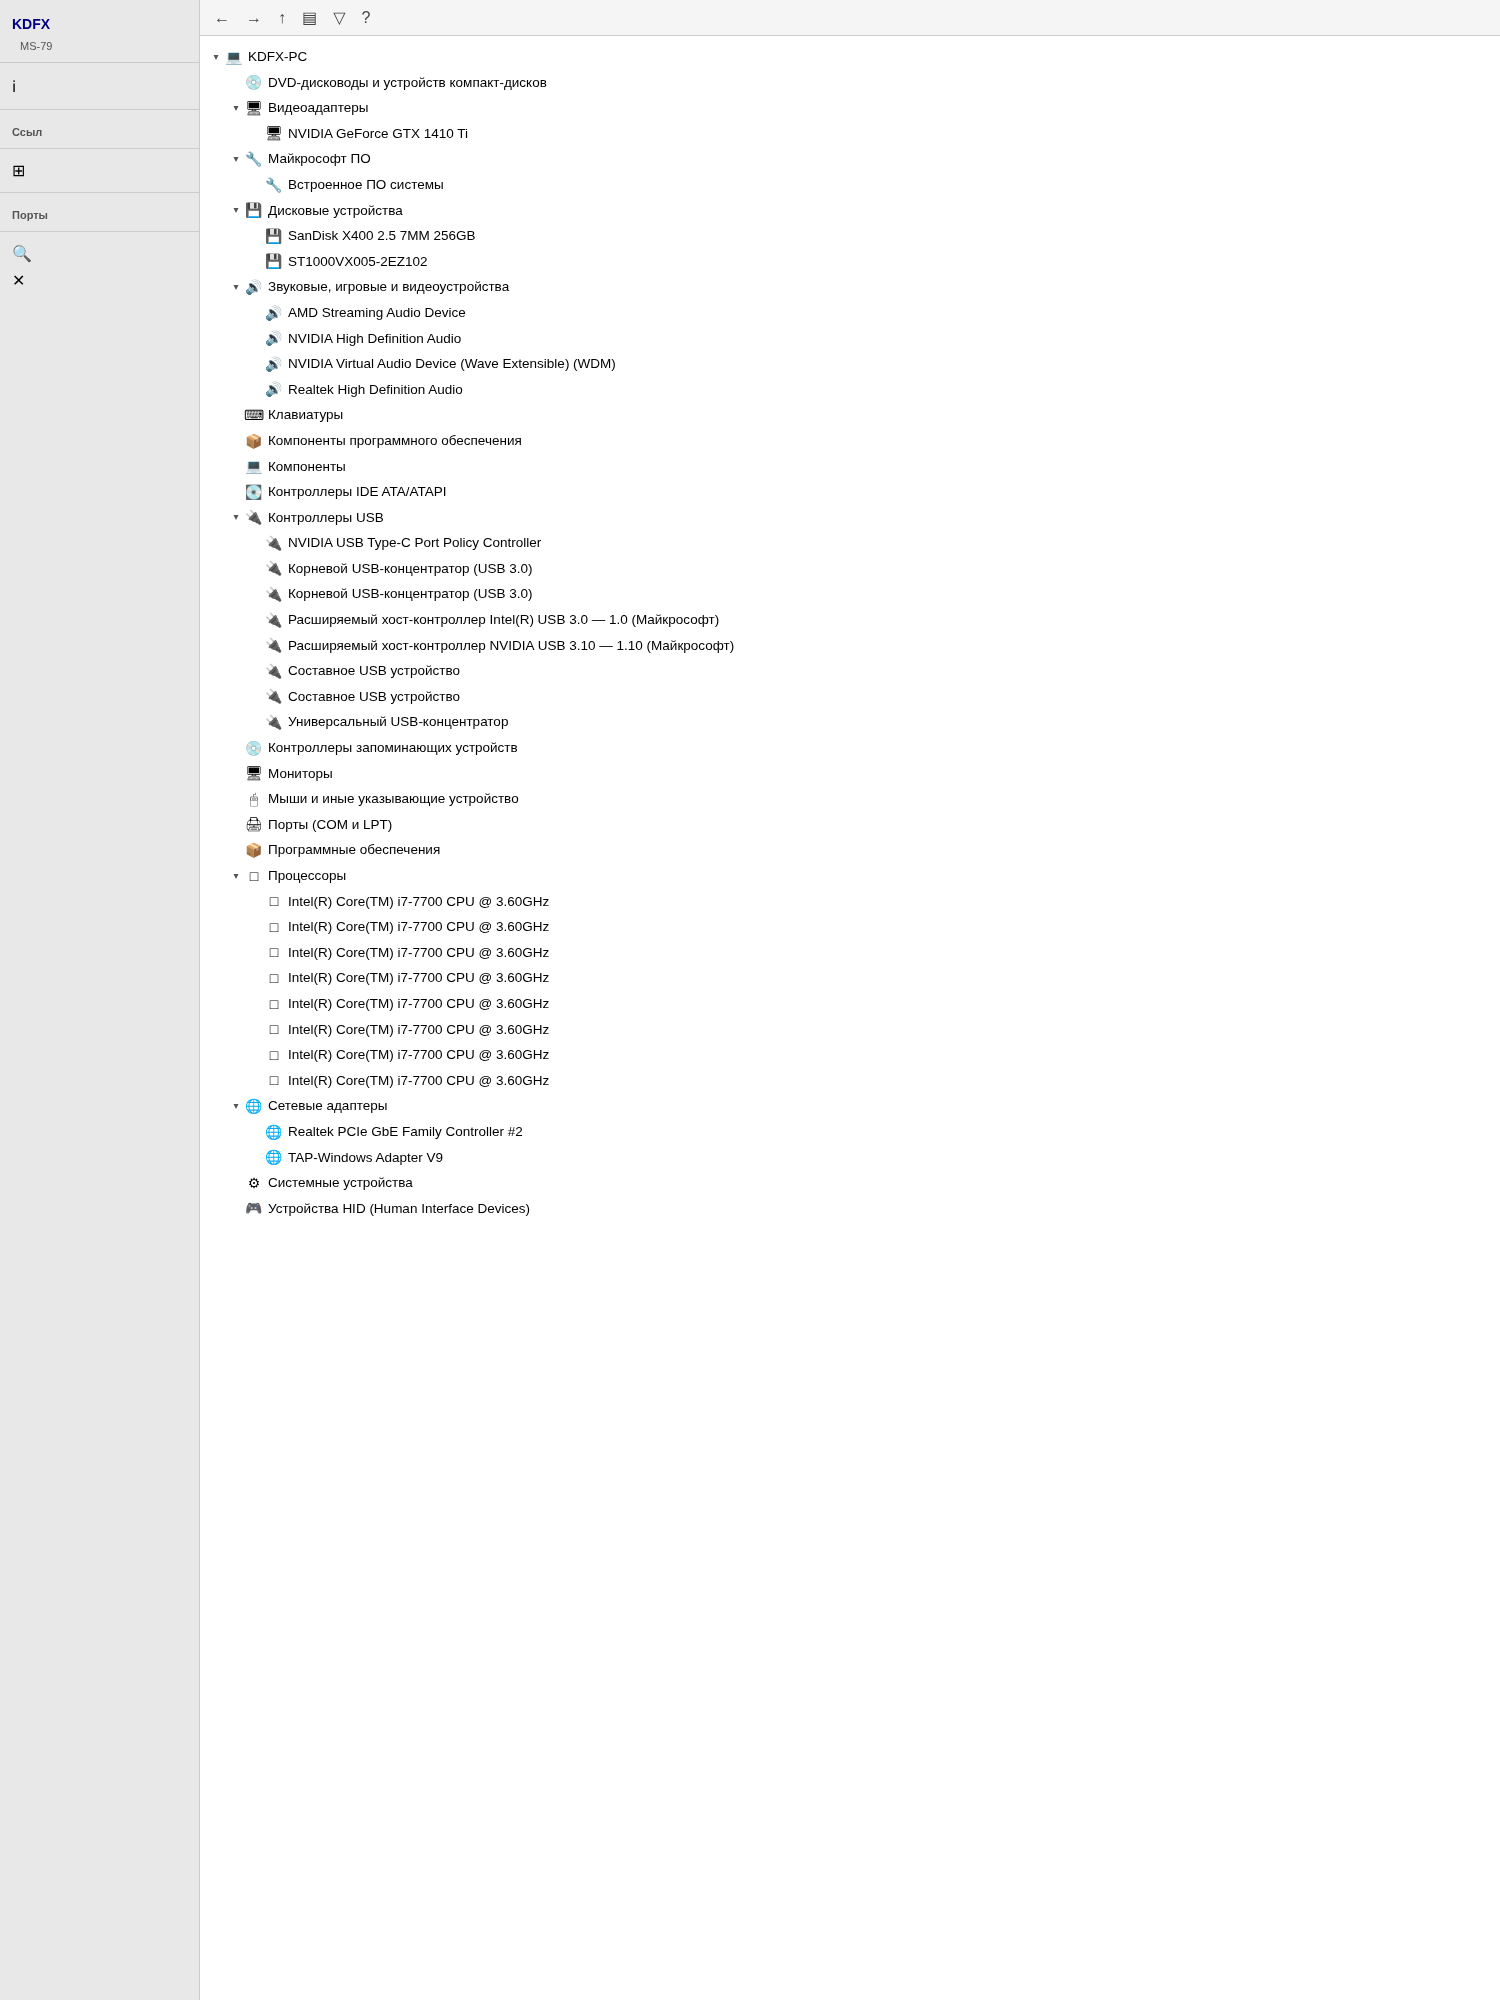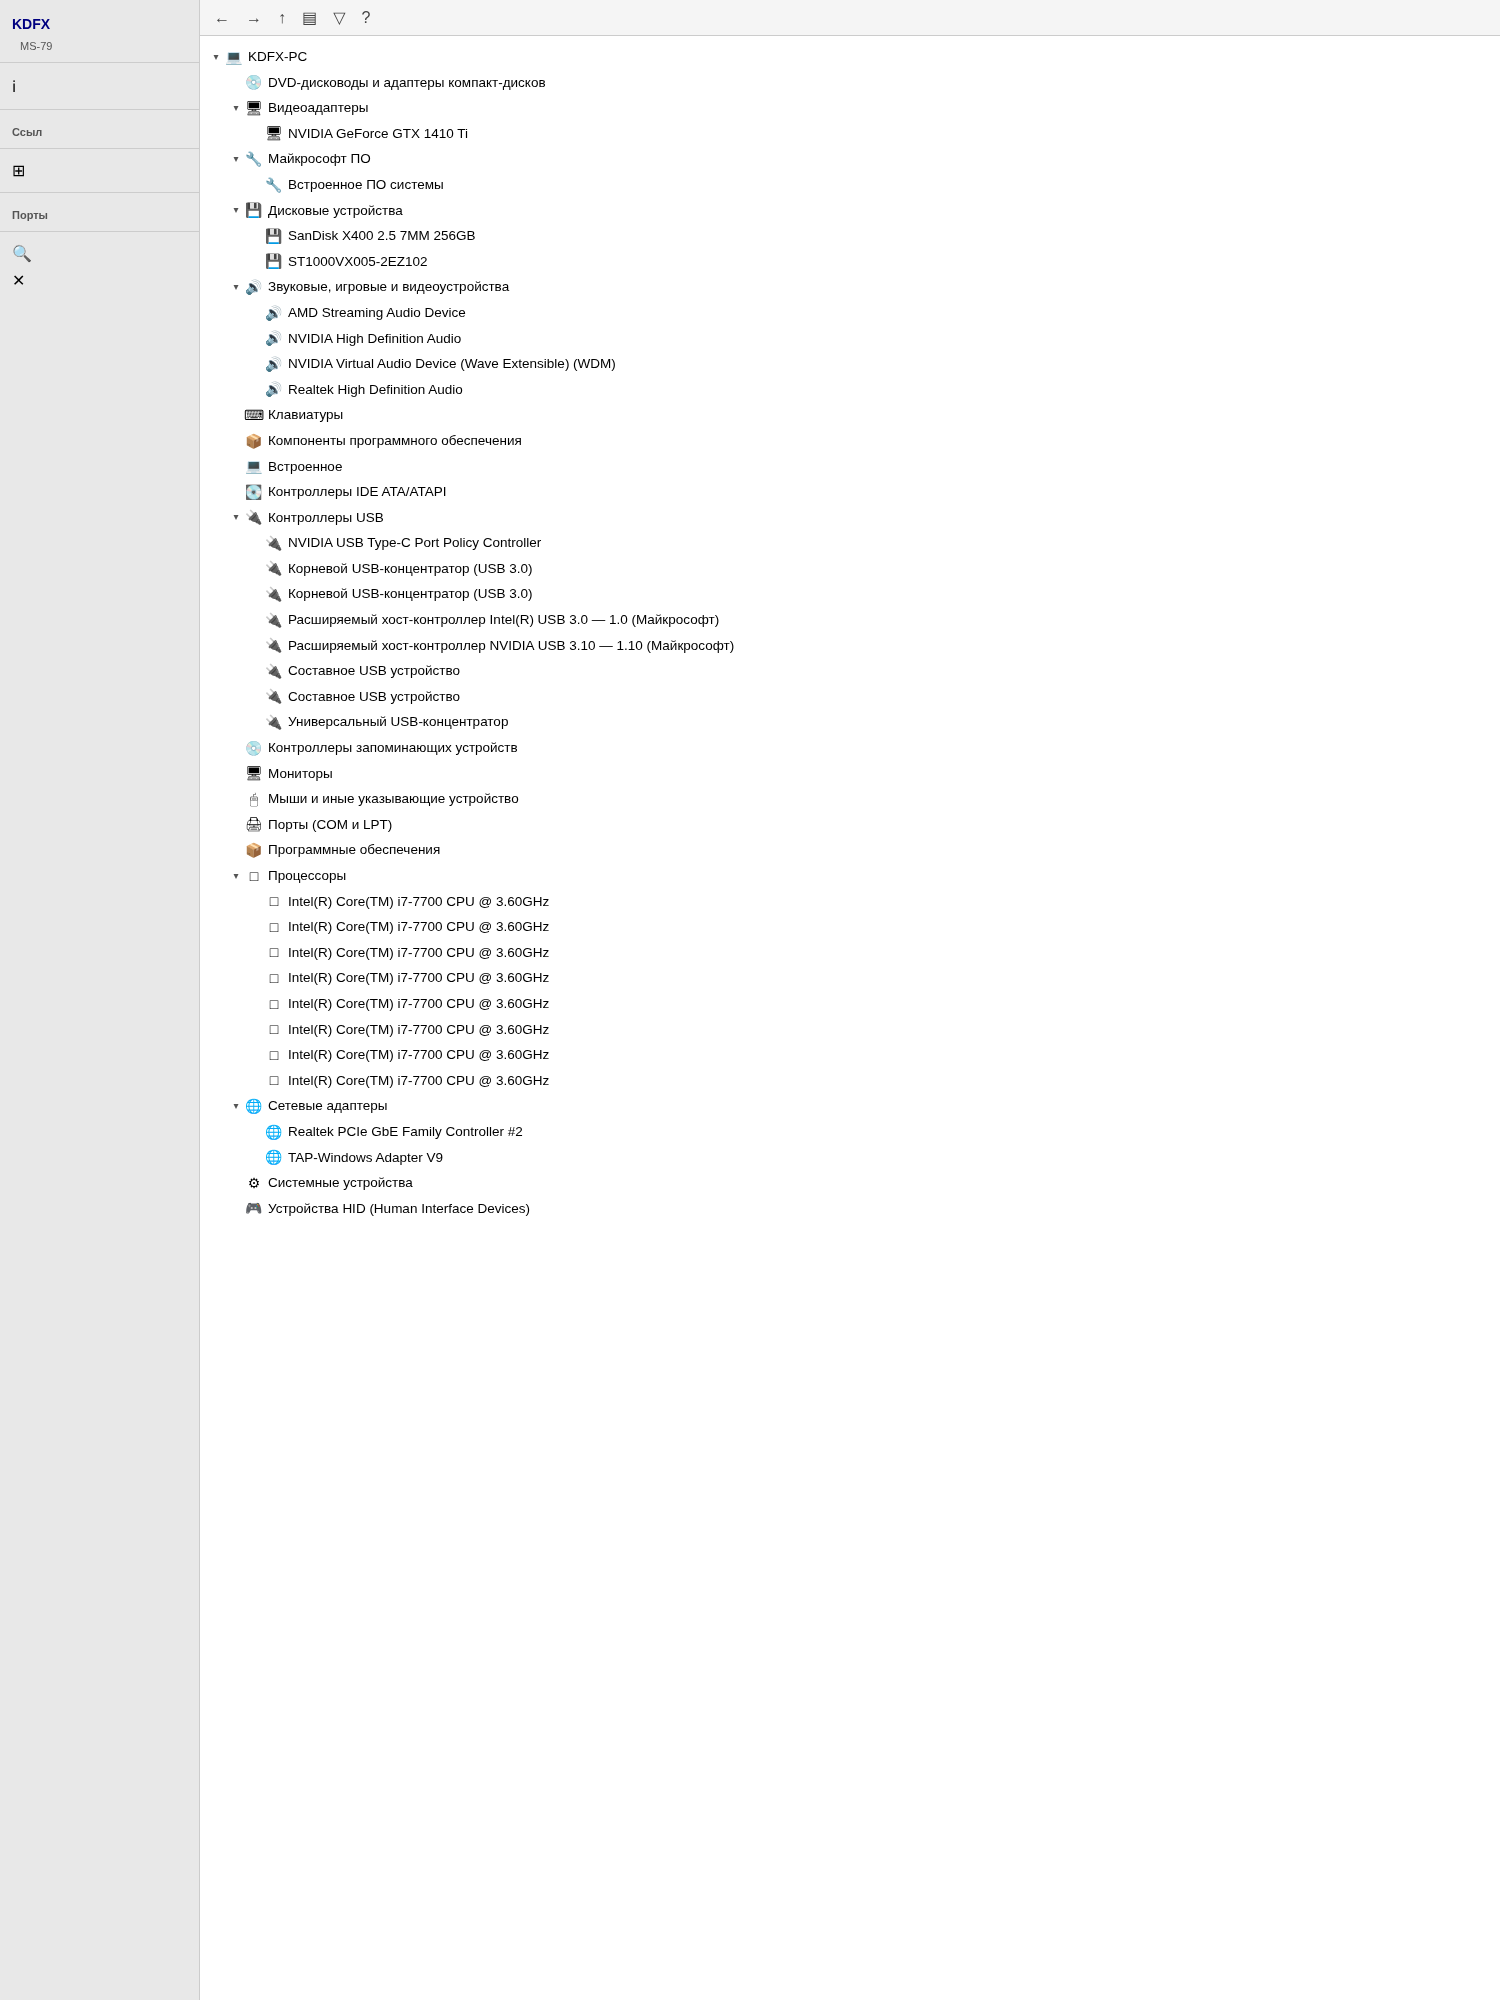--- a/index.html
+++ b/index.html
@@ -173,21 +173,21 @@
 
   <div class="tree-container" id="tree-container">
   <div class="tree-item" style="padding-left: 8px;">
         <span class="expand-icon">▾</span>
         <span class="device-icon">💻</span>
         <span class="item-label">KDFX-PC</span>
       </div>
       <div class="tree-item" style="padding-left: 28px;">
         <span class="expand-icon"></span>
         <span class="device-icon">💿</span>
-        <span class="item-label">DVD-дисководы и адаптеры компакт-дисков</span>
+        <span class="item-label">DVD-дисководы и устройств компакт-дисков</span>
       </div>
       <div class="tree-item" style="padding-left: 28px;">
         <span class="expand-icon">▾</span>
         <span class="device-icon">🖥</span>
         <span class="item-label">Видеоадаптеры</span>
       </div>
       <div class="tree-item" style="padding-left: 48px;">
         <span class="expand-icon"></span>
         <span class="device-icon">🖥</span>
         <span class="item-label">NVIDIA GeForce GTX 1410 Ti</span>
@@ -248,21 +248,21 @@
         <span class="item-label">Клавиатуры</span>
       </div>
       <div class="tree-item" style="padding-left: 28px;">
         <span class="expand-icon"></span>
         <span class="device-icon">📦</span>
         <span class="item-label">Компоненты программного обеспечения</span>
       </div>
       <div class="tree-item" style="padding-left: 28px;">
         <span class="expand-icon"></span>
         <span class="device-icon">💻</span>
-        <span class="item-label">Встроенное</span>
+        <span class="item-label">Компоненты</span>
       </div>
       <div class="tree-item" style="padding-left: 28px;">
         <span class="expand-icon"></span>
         <span class="device-icon">💽</span>
         <span class="item-label">Контроллеры IDE ATA/ATAPI</span>
       </div>
       <div class="tree-item" style="padding-left: 28px;">
         <span class="expand-icon">▾</span>
         <span class="device-icon">🔌</span>
         <span class="item-label">Контроллеры USB</span>

